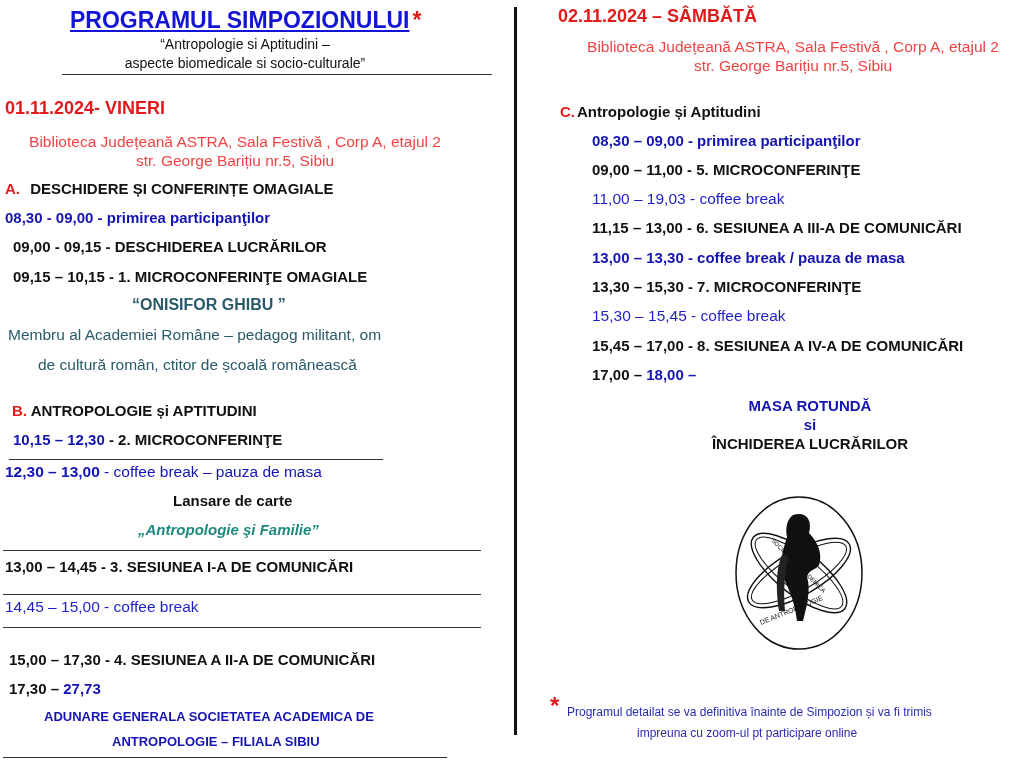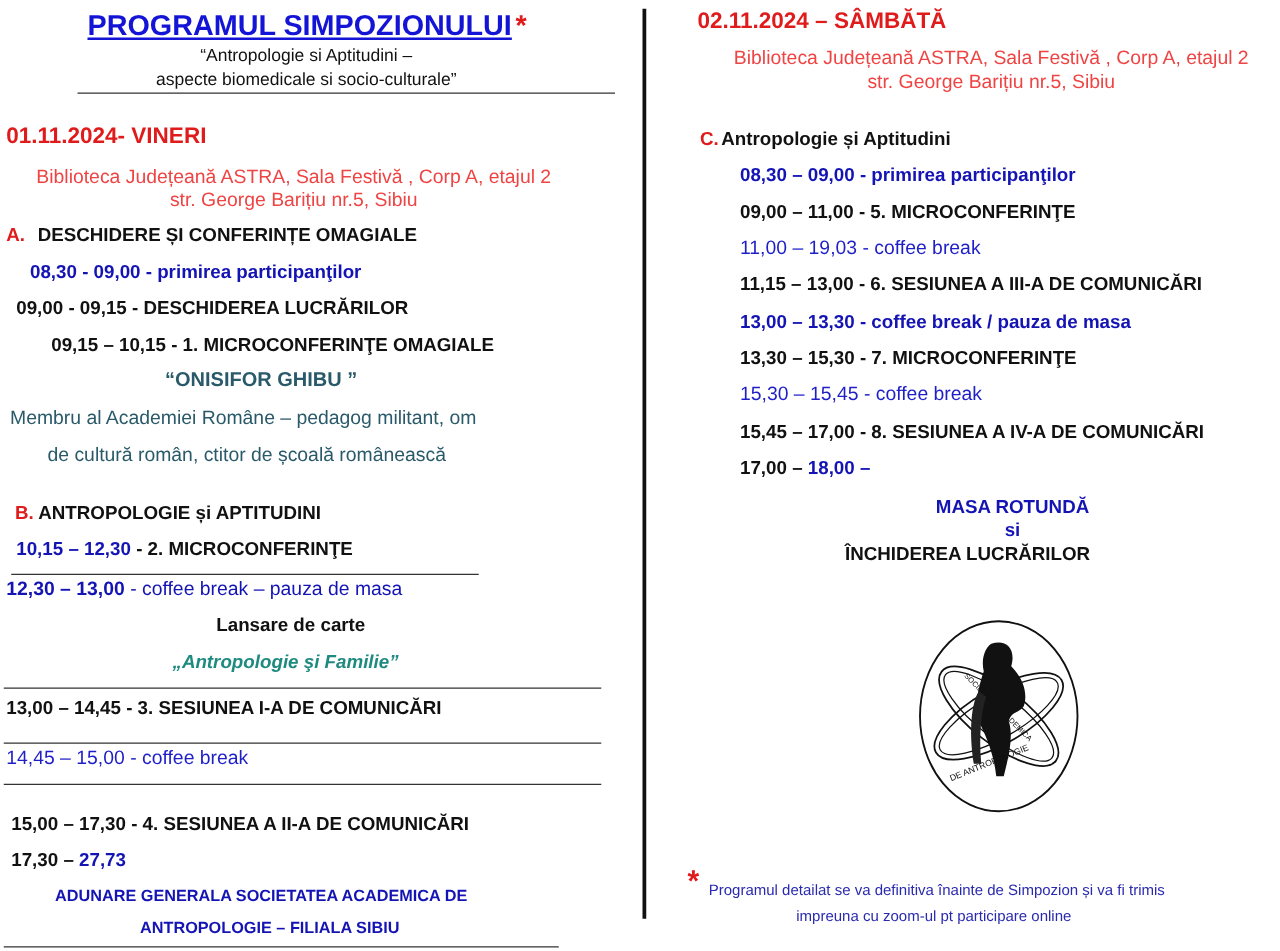--- a/index.html
+++ b/index.html
@@ -46,27 +46,27 @@
 
 <div class="abs day-head" style="left:5px; top:98px;">01.11.2024- VINERI</div>
 <div class="abs venue" style="left:5px; width:460px; top:133px;">Biblioteca Județeană ASTRA, Sala Festivă , Corp A, etajul 2</div>
 <div class="abs venue" style="left:5px; width:460px; top:152px;">str. George Barițiu nr.5, Sibiu</div>
 
 <div class="abs row" style="left:5px; top:180px;">
   <span class="sec-letter">A.</span>
   <span style="margin-left:6px;">DESCHIDERE ȘI CONFERINȚE OMAGIALE</span>
 </div>
 
-<div class="abs row dblue" style="left:24px; top:209px;">
+<div class="abs row dblue" style="left:5px; top:209px;">
   <span>08,30 - 09,00</span><span> - primirea participanţilor</span>
 </div>
 <div class="abs row" style="left:13px; top:238px;">
   <span>09,00 - 09,15</span><span> - DESCHIDEREA LUCRĂRILOR</span>
 </div>
-<div class="abs row" style="left:13px; top:268px;margin-left:28px;">
+<div class="abs row" style="left:13px; top:268px;">
   <span>09,15 – 10,15</span><span> - 1. MICROCONFERINŢE OMAGIALE</span>
 </div>
 <div class="abs row teal" style="left:132px; top:296px; font-size:16px;">“ONISIFOR GHIBU ”</div>
 <div class="abs teal" style="left:8px; top:326px; font-size:15.5px;">Membru al Academiei Române – pedagog militant, om</div>
 <div class="abs teal" style="left:38px; top:356px; font-size:15.5px;">de cultură român, ctitor de școală românească</div>
 
 <div class="abs row" style="left:12px; top:402px;">
   <span class="sec-letter">B.</span>
   <span>ANTROPOLOGIE și APTITUDINI</span>
 </div>
@@ -132,21 +132,21 @@
   <span>15,30 – 15,45</span><span> - coffee break</span>
 </div>
 <div class="abs row" style="left:592px; top:337px;">
   <span>15,45 – 17,00</span><span> - 8. SESIUNEA A IV-A DE COMUNICĂRI</span>
 </div>
 <div class="abs row" style="left:592px; top:366px;">
   <span>17,00 – </span><span class="dblue">18,00 –</span>
 </div>
 <div class="abs row dblue center" style="left:660px; width:300px; top:397px;">MASA ROTUNDĂ</div>
 <div class="abs row dblue center" style="left:660px; width:300px; top:416px;">si</div>
-<div class="abs row black center" style="left:624px; width:300px; top:435px;">ÎNCHIDEREA LUCRĂRILOR</div>
+<div class="abs row black center" style="left:660px; width:300px; top:435px;">ÎNCHIDEREA LUCRĂRILOR</div>
 
 <div class="logo">
   <svg width="132" height="160" viewBox="0 0 132 160">
     <ellipse cx="66" cy="80" rx="63" ry="76" fill="none" stroke="#111" stroke-width="1.5"></ellipse>
 
     <ellipse cx="66" cy="80" rx="58" ry="22" fill="none" stroke="#111" stroke-width="1.4" transform="rotate(38 66 80)"></ellipse>
     <ellipse cx="66" cy="80" rx="54" ry="17" fill="none" stroke="#111" stroke-width="1" transform="rotate(38 66 80)"></ellipse>
     <ellipse cx="66" cy="80" rx="58" ry="22" fill="none" stroke="#111" stroke-width="1.4" transform="rotate(-30 66 80)"></ellipse>
     <ellipse cx="66" cy="80" rx="54" ry="17" fill="none" stroke="#111" stroke-width="1" transform="rotate(-30 66 80)"></ellipse>
 

